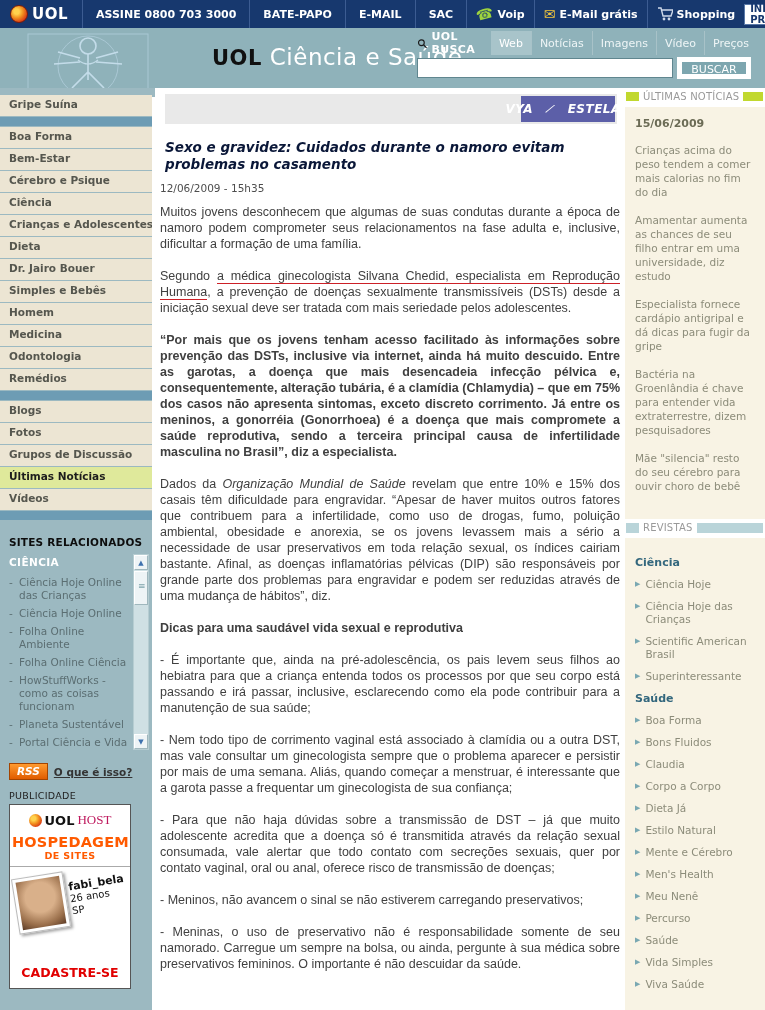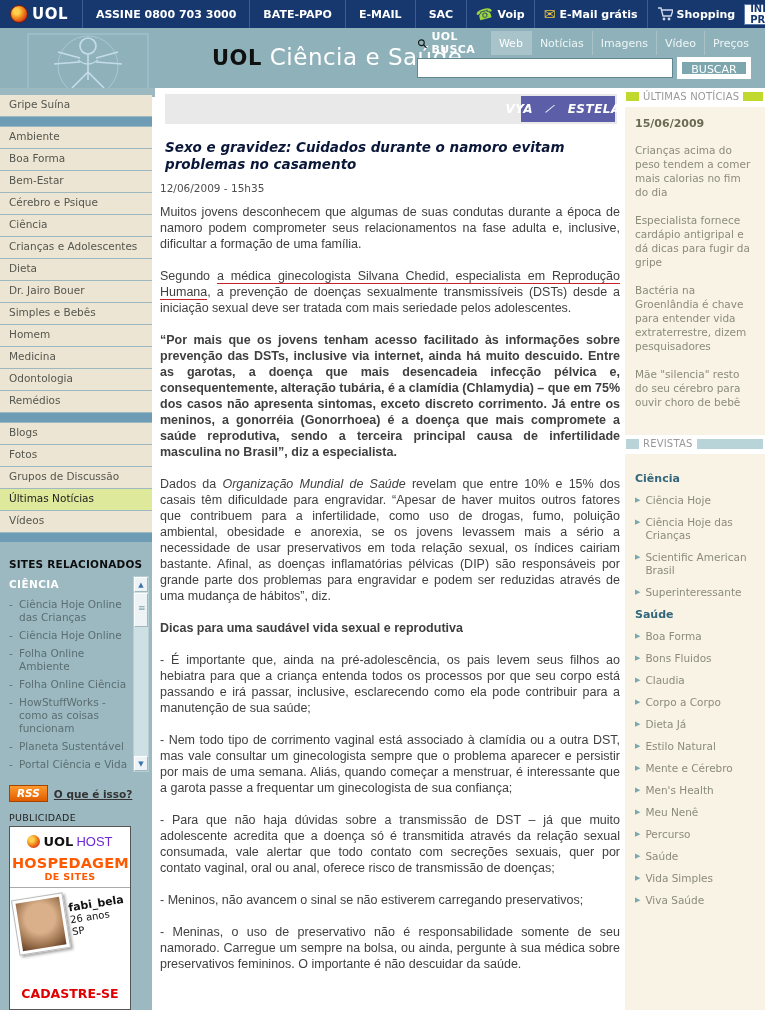--- a/index.html
+++ b/index.html
@@ -39,21 +39,21 @@
   .tab.first{border-left:none;}
   .tab.active{background:#a8c4ca;color:#fff;border-left:none;}
   .search-row2{display:flex;align-items:center;gap:4px;height:26px;}
   .s-input{width:248px;height:18px;border:1px solid #60868f;background:#fff;padding:0 3px;font-size:12px;}
   .s-btn{width:74px;height:22px;background:#7da6af;border:5px solid #ffffff;color:#fff;font-size:11px;
          font-family:"DejaVu Sans",sans-serif;cursor:pointer;}
   .header-sub{position:absolute;left:152px;top:88px;width:160px;height:9px;background:#9cb9c1;}
   
   .left-col{position:absolute;left:0;top:88px;width:152px;height:922px;background:#9cb9c1;padding-top:7px;
             box-sizing:border-box;}
-  .menu-item{height:15px;margin-bottom:1px;background:#ece5d3;color:#55564e;font-size:10.5px;font-weight:normal;
+  .menu-item{height:15px;margin-bottom:1px;background:#ece5d3;color:#55564e;font-size:10.5px;font-weight:bold;
              padding:3px 0 3px 9px;white-space:nowrap;overflow:hidden;cursor:pointer;}
   .menu-item.active{background:#dfe99b;color:#1c1c1c;}
   .menu-divider{height:9px;margin-bottom:1px;background:#6d9cb4;}
   .rel-title{margin:16px 6px 2px 9px;color:#0d0d0d;font-size:10.5px;font-weight:bold;letter-spacing:.2px;}
   .scrollbox{position:relative;margin:6px 3px 0 9px;height:196px;overflow:hidden;padding-right:20px;}
   .rel-cat{color:#fff;font-size:10.5px;font-weight:bold;margin:2px 0 6px 0;letter-spacing:.4px;}
   .rel-item{position:relative;color:#5b6e72;font-size:10.5px;line-height:13px;padding:2px 0 3px 10px;cursor:pointer;}
   .rel-item::before{content:"-";position:absolute;left:0;top:2px;color:#5b6e72;}
   .scrollbar{position:absolute;right:0;top:0;width:16px;height:196px;background:#cfe0e4;border:1px solid #b6cdd2;
              box-sizing:border-box;}
@@ -68,21 +68,21 @@
   .rss-badge{background:linear-gradient(#ff9a2e,#e05c00);border:1px solid #a34400;color:#fff;font-size:10.5px;
              font-weight:bold;font-style:italic;padding:1px 7px 2px;cursor:pointer;}
   .rss-link{color:#333;font-size:10.5px;font-weight:bold;text-decoration:underline;cursor:pointer;}
   .pub-label{margin:10px 6px 3px 9px;color:#222;font-size:9.5px;letter-spacing:.3px;}
   .ad-box{margin-left:9px;width:122px;background:#fff;border:1px solid #555;box-sizing:border-box;cursor:pointer;}
   .ad-host{text-align:center;padding:7px 2px 5px;border-bottom:1px solid #aaa;}
   .ad-brandline{display:flex;align-items:center;justify-content:center;gap:3px;}
   .ad-ball{width:13px;height:13px;border-radius:50%;
            background:radial-gradient(circle at 35% 35%,#ffd24d 18%,#f08c1e 45%,#d62f14 80%);}
   .ad-uol{font-size:13px;font-weight:bold;color:#111;}
-  .ad-hostw{font-size:13px;color:#6d28d9;font-family:Liberation Sans, sans-serif;}
+  .ad-hostw{font-size:13px;color:#be185d;font-family:Liberation Serif, serif;}
   .ad-line1{color:#ff5a00;font-weight:bold;font-size:14.5px;margin-top:6px;letter-spacing:.2px;}
   .ad-line2{color:#ff5a00;font-weight:bold;font-size:9.5px;letter-spacing:.4px;}
   .ad-profile{position:relative;height:96px;}
   .polaroid{position:absolute;left:5px;top:8px;width:52px;height:56px;background:#fff;border:1px solid #bbb;
             box-shadow:2px 2px 3px rgba(0,0,0,.35);transform:rotate(-9deg);padding:3px;box-sizing:border-box;}
   .face{width:100%;height:100%;background:radial-gradient(circle at 50% 38%,#d9b08a 0 40%,#9a6f4b 75%,#5d3c26);}
   .profile-text{position:absolute;left:60px;top:10px;transform:rotate(-9deg);color:#111;font-size:10px;
                 line-height:12px;}
   .profile-name{font-weight:bold;font-size:11px;}
   .ad-cta{text-align:center;padding:2px 0 8px;}
@@ -189,21 +189,20 @@
         <input class="s-input" type="text" style="">
         <button class="s-btn">BUSCAR</button>
       </div>
     </div>
   </div>
   <div class="header-sub"></div>
 
   <div class="left-col">
     <div class="menu-item">Gripe Suína</div>
     <div class="menu-divider"></div>
-    <div class="menu-item">Ambiente</div>
     <div class="menu-item">Boa Forma</div>
     <div class="menu-item">Bem-Estar</div>
     <div class="menu-item">Cérebro e Psique</div>
     <div class="menu-item">Ciência</div>
     <div class="menu-item">Crianças e Adolescentes</div>
     <div class="menu-item">Dieta</div>
     <div class="menu-item">Dr. Jairo Bouer</div>
     <div class="menu-item">Simples e Bebês</div>
     <div class="menu-item">Homem</div>
     <div class="menu-item">Medicina</div>
@@ -291,20 +290,21 @@
 
   <div class="right-col">
     <div class="sec-header">
       <span class="bar left"></span>
       <span class="sec-title">ÚLTIMAS NOTÍCIAS</span>
       <span class="bar right"></span>
     </div>
     <div class="panel">
       <div class="news-date">15/06/2009</div>
       <div class="news-item">Crianças acima do peso tendem a comer mais calorias no fim do dia</div>
+      <div class="news-item">Amamentar aumenta as chances de seu filho entrar em uma universidade, diz estudo</div>
       <div class="news-item">Especialista fornece cardápio antigripal e dá dicas para fugir da gripe</div>
       <div class="news-item">Bactéria na Groenlândia é chave para entender vida extraterrestre, dizem pesquisadores</div>
       <div class="news-item">Mãe "silencia" resto do seu cérebro para ouvir choro de bebê</div>
     </div>
     <div class="sec-header rev">
       <span class="bar left"></span>
       <span class="sec-title">REVISTAS</span>
       <span class="bar right"></span>
     </div>
     <div class="panel rev-panel">

